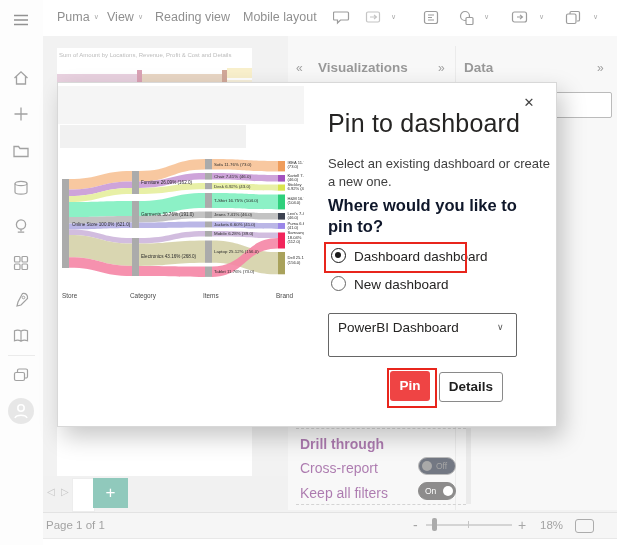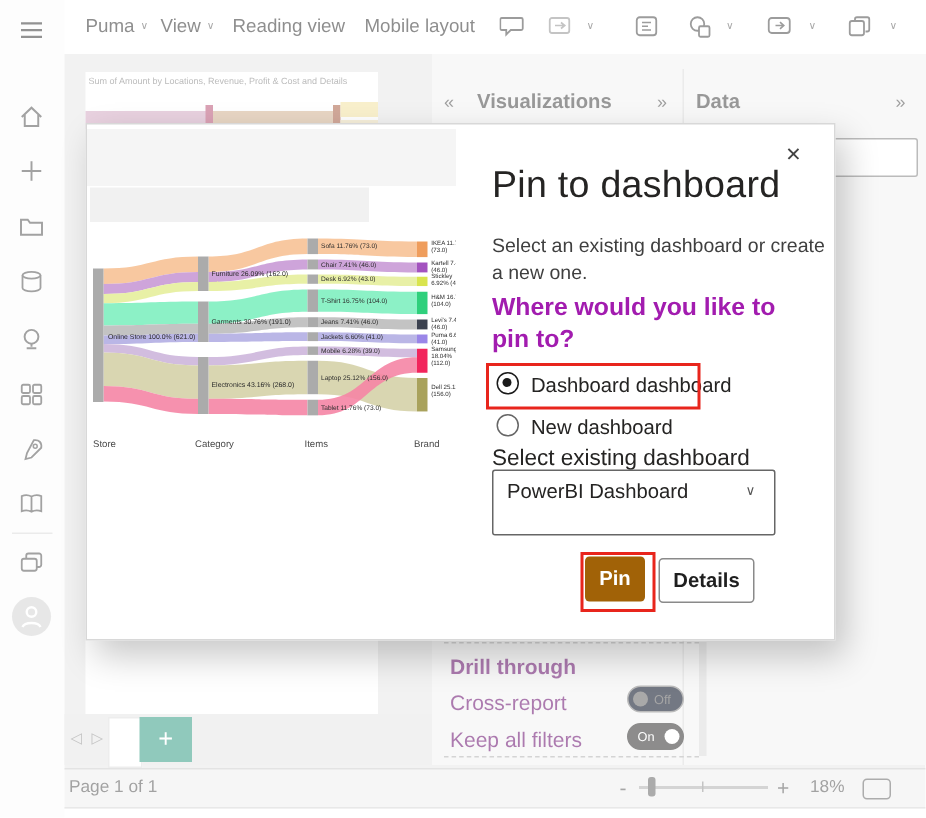--- a/index.html
+++ b/index.html
@@ -31,21 +31,21 @@
   .tabstrip{left:0;top:440px;width:245px;height:34px;background:#e7e7e7}
   .statusbar{left:43px;top:512px;width:574px;height:25px;background:#f0f0f0;
              border-top:1px solid #cfcfcf;border-bottom:1px solid #d7d7d7;z-index:1}
   
   .overlay{left:0;top:0;width:617px;height:545px;background:rgba(255,255,255,0.42);z-index:5}
   .modal{left:57px;top:82px;width:498px;height:343px;background:#fff;border:1px solid #d8d8d8;
          box-shadow:6px 10px 22px rgba(0,0,0,0.22);z-index:10}
   .mtitle{left:270px;top:26px;font-size:25px;color:#252423;letter-spacing:.2px}
   .mdesc{left:270px;top:72px;width:232px;font-size:13px;line-height:1.4;color:#3f3f3f}
   .mquestion{left:270px;top:112px;width:200px;font-size:16.5px;font-weight:bold;
-             line-height:1.3;color:#a21caf}
+             line-height:1.3;color:#0f172a}
   .radio{width:15px;height:15px;border-radius:50%;border:1.5px solid #444;background:#fff;box-sizing:border-box}
   .radio.sel{border-color:#1a1a1a}
   .radio.sel::after{content:"";position:absolute;left:3px;top:3px;width:6px;height:6px;
                     border-radius:50%;background:#1a1a1a}
   .rlabel{font-size:13.5px;color:#252423;white-space:nowrap}
   .redbox{border:2px solid #e8251c;background:transparent;z-index:3}
   .dropdown{left:270px;top:230px;width:189px;height:44px;border:1px solid #666;border-radius:2px;
             box-sizing:border-box;background:#fff}
   .btn{font-size:13.5px;text-align:center;border-radius:3px;box-sizing:border-box}
 </style>
@@ -319,22 +319,21 @@
   <div class="abs mdesc">Select an existing dashboard or create a new one.</div>
   <div class="abs mquestion">Where would you like to pin to?</div>
 
   <div class="abs redbox" style="left:266px;top:159px;width:139px;height:27px"></div>
   <div class="abs radio sel" style="left:273px;top:165px"></div>
   <div class="abs rlabel" style="left:296px;top:166px">Dashboard dashboard</div>
 
   <div class="abs radio" style="left:273px;top:193px;border-color:#666"></div>
   <div class="abs rlabel" style="left:296px;top:194px">New dashboard</div>
 
-  <div class="abs" style="left:270px;top:214px;font-size:15px;color:#252423">Select existing dashboard</div>
   <div class="abs dropdown">
     <span class="abs" style="left:9px;top:6px;font-size:13.5px;color:#252423">PowerBI Dashboard</span>
     <span class="abs" style="left:168px;top:8px;font-size:9px;color:#555">∨</span>
   </div>
 
   <div class="abs redbox" style="left:329px;top:285px;width:46px;height:36px"></div>
-  <div class="abs btn" style="left:332px;top:288px;width:40px;height:30px;background:#a16207;color:#fff;font-weight:bold;line-height:30px">Pin</div>
+  <div class="abs btn" style="left:332px;top:288px;width:40px;height:30px;background:#ef4444;color:#fff;font-weight:bold;line-height:30px">Pin</div>
   <div class="abs btn" style="left:381px;top:289px;width:64px;height:30px;background:#fff;border:1px solid #8a8a8a;color:#1f1f1f;line-height:28px;font-weight:bold">Details</div>
 </div>
 
 </body></html>

